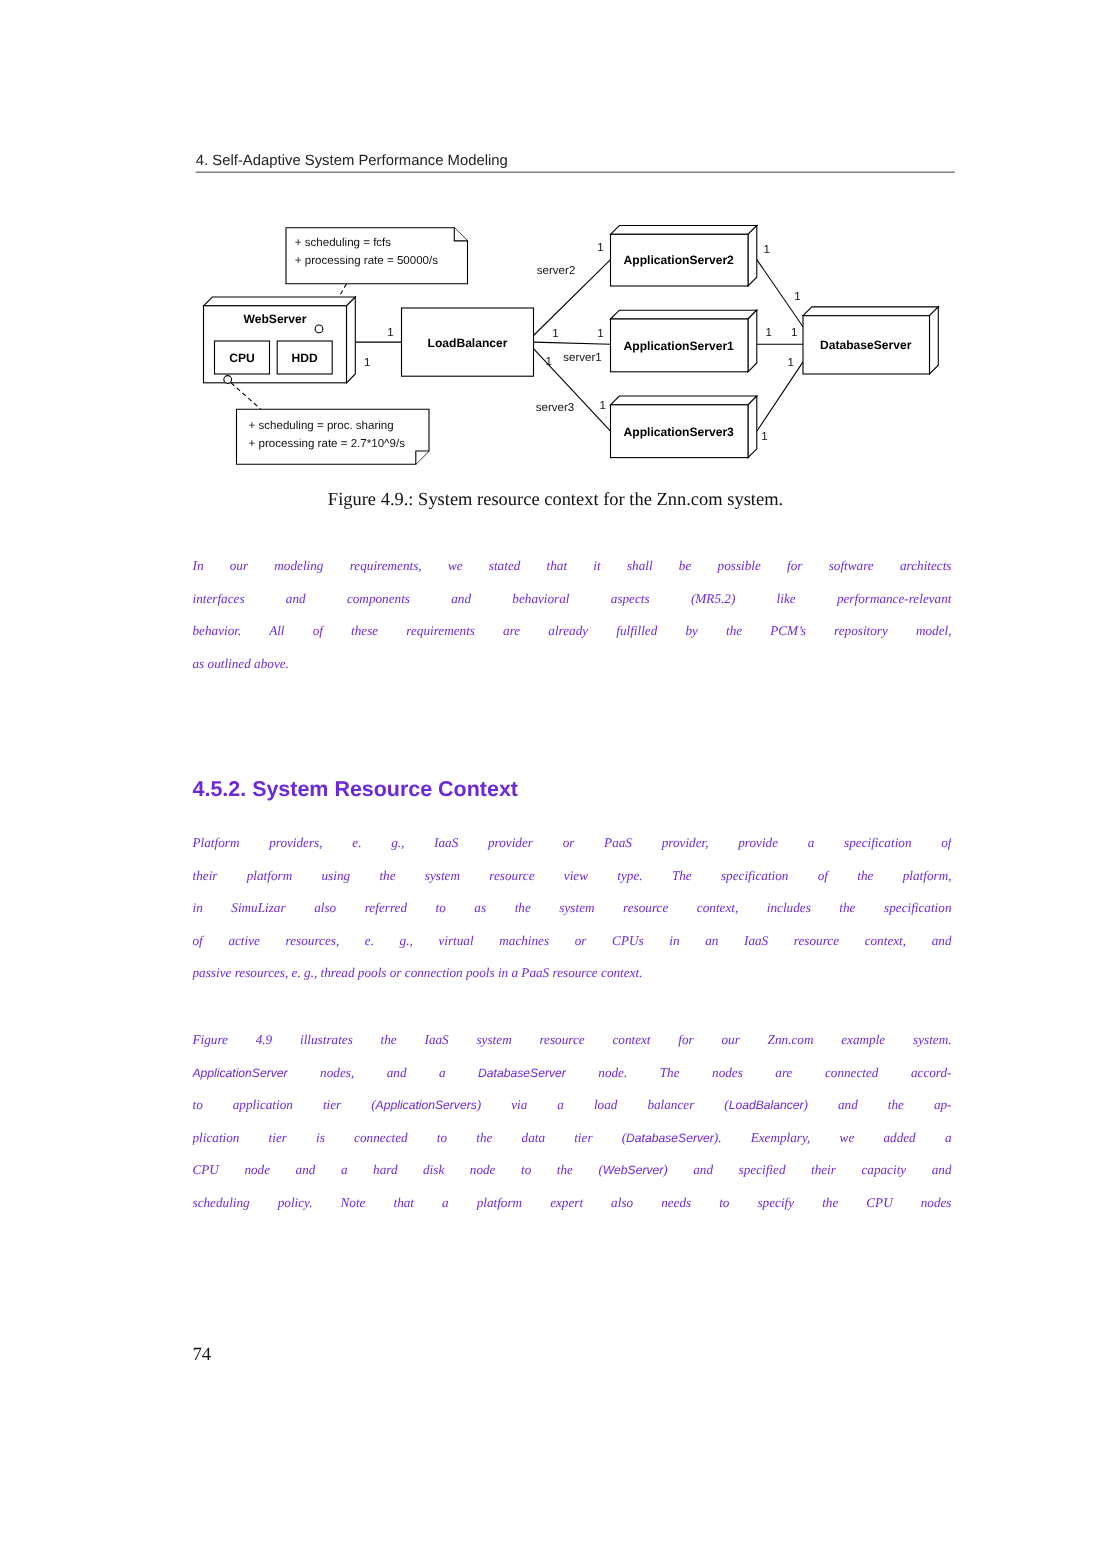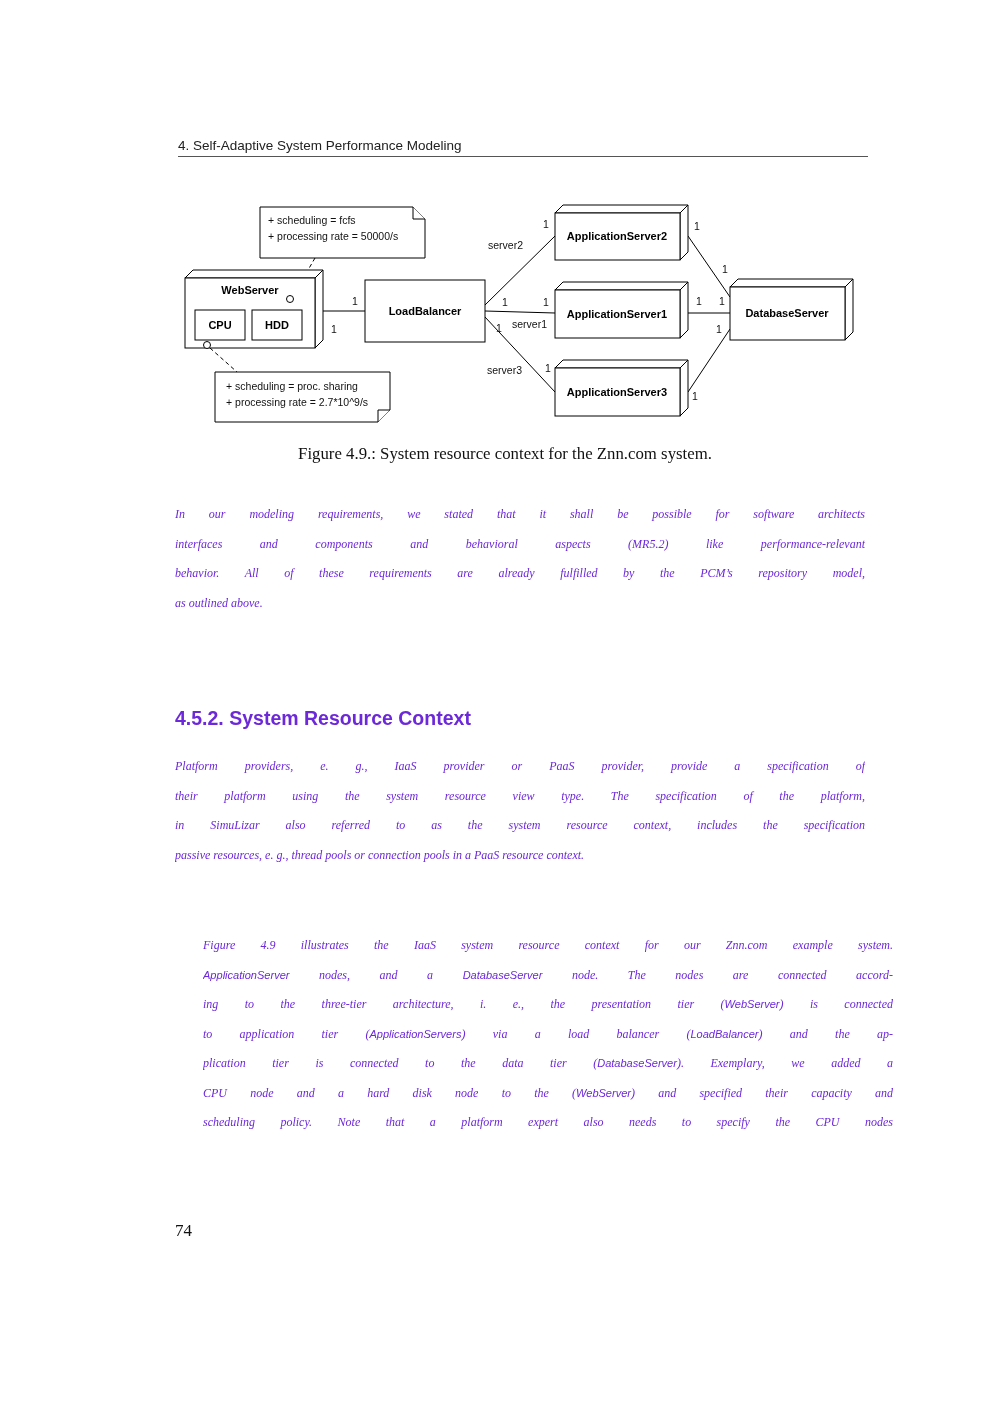--- a/index.html
+++ b/index.html
@@ -159,27 +159,27 @@
     <div class="line">behavior. All of these requirements are already fulfilled by the PCM’s repository model,</div>
     <div class="line last">as outlined above.</div>
   </div>
 
   <div class="heading">4.5.2. System Resource Context</div>
 
   <div class="para" style="top:728px;margin-top:24px;">
     <div class="line">Platform providers, e. g., IaaS provider or PaaS provider, provide a specification of</div>
     <div class="line">their platform using the system resource view type. The specification of the platform,</div>
     <div class="line">in SimuLizar also referred to as the system resource context, includes the specification</div>
+    <div class="line">of active resources, e. g., virtual machines or CPUs in an IaaS resource context, and</div>
     <div class="line last">passive resources, e. g., thread pools or connection pools in a PaaS resource context.</div>
   </div>
 
-  <div class="para" style="top:931px;margin-left:28px;">
+  <div class="para" style="top:931px;">
     <div class="line">Figure 4.9 illustrates the IaaS system resource context for our Znn.com example system.</div>
     <div class="line"><span class="sf">ApplicationServer</span> nodes, and a <span class="sf">DatabaseServer</span> node. The nodes are connected accord-</div>
-    <div class="line">ing to the three-tier architecture, i. e., the presentation tier (<span class="sf">WebServer</span>) is connected</div>
     <div class="line">to application tier (<span class="sf">ApplicationServers</span>) via a load balancer (<span class="sf">LoadBalancer</span>) and the ap-</div>
     <div class="line">plication tier is connected to the data tier (<span class="sf">DatabaseServer</span>). Exemplary, we added a</div>
     <div class="line">CPU node and a hard disk node to the (<span class="sf">WebServer</span>) and specified their capacity and</div>
     <div class="line">scheduling policy. Note that a platform expert also needs to specify the CPU nodes</div>
   </div>
 
   <div class="pageno">74</div>
 
 </div>
 

